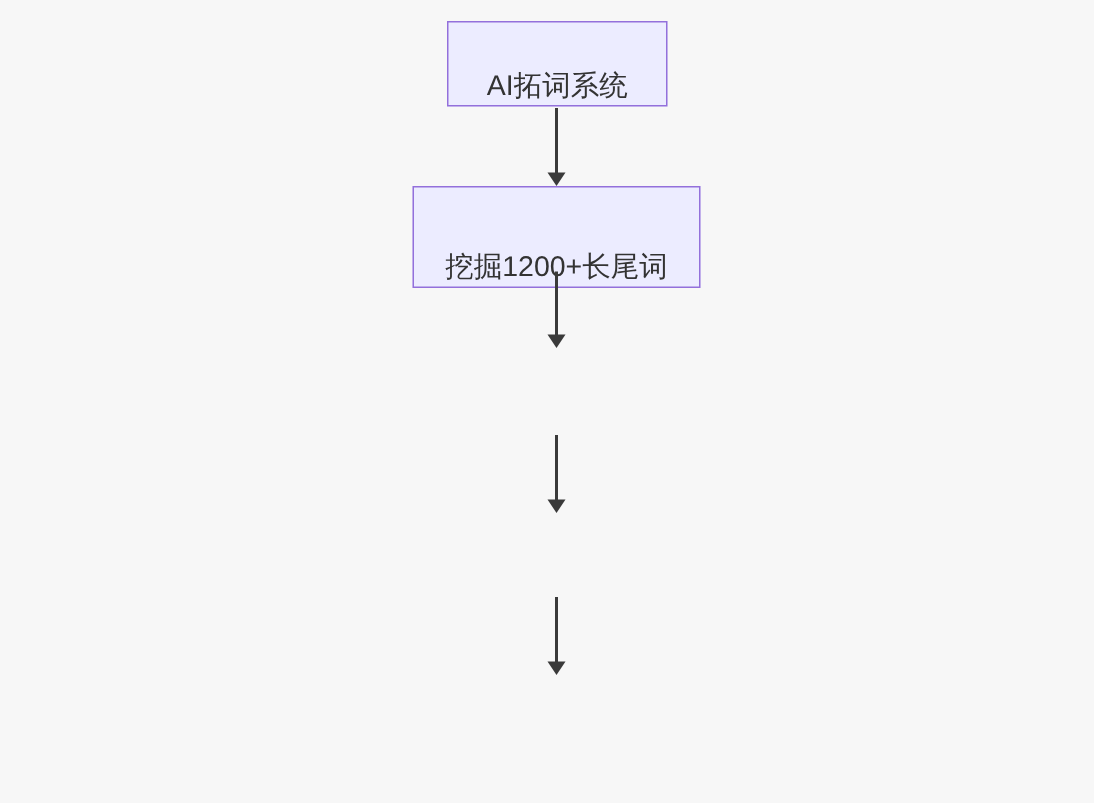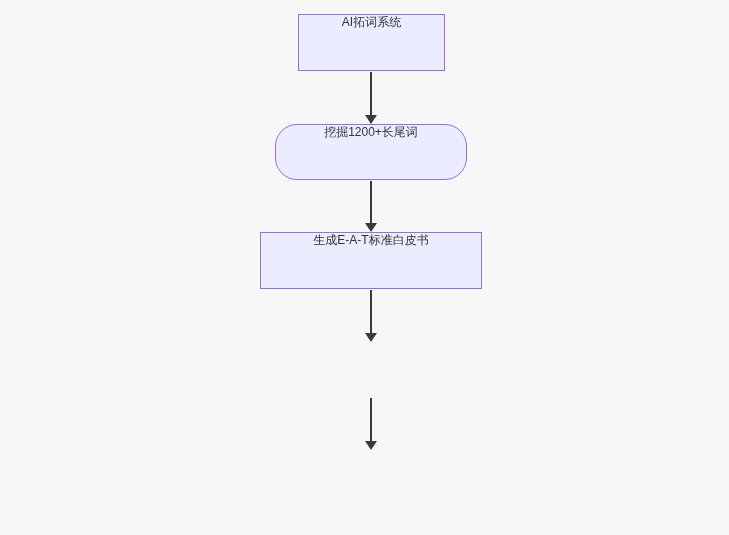--- a/index.html
+++ b/index.html
@@ -19,30 +19,30 @@
     width: 729px; height: 535px;
     background: var(--bg);
     overflow: hidden;
   }
   .node {
     position: absolute;
     background: var(--node-fill);
     border: 1px solid var(--node-border);
     color: var(--node-text);
     display: flex;
-    align-items: flex-start;
+    align-items: flex-end;
     justify-content: center;
-    font-size: 12px;
+    font-size: 19px;
     line-height: 1.2;
     text-align: center;
   }
   .node .node-label { white-space: nowrap; }
 
   .n1 { left: 298px; top: 14px;  width: 147px; height: 57px; }
-  .n2 { left: 275px; top: 124px; width: 192px; height: 56px; border-radius: 22px; }
+  .n2 { left: 275px; top: 124px; width: 192px; height: 68px; }
   .n3 { left: 260px; top: 232px; width: 222px; height: 57px; }
   .n4 { left: 264px; top: 342px; width: 214px; height: 55px; }
   .n5 { left: 254px; top: 450px; width: 234px; height: 55px; }
 
   .arrow {
     position: absolute;
     left: 365px;            
     width: 12px;
   }
   .a1 { top: 72px;  height: 52px; }
@@ -81,23 +81,20 @@
 
   <div class="node n2">
     <span class="node-label">挖掘1200+长尾词</span>
   </div>
 
   <div class="arrow a2">
     <div class="arrow-line"></div>
     <div class="arrow-head"></div>
   </div>
 
-  <div class="node n3">
-    <span class="node-label">生成E-A-T标准白皮书</span>
-  </div>
 
   <div class="arrow a3">
     <div class="arrow-line"></div>
     <div class="arrow-head"></div>
   </div>
 
 
   <div class="arrow a4">
     <div class="arrow-line"></div>
     <div class="arrow-head"></div>

